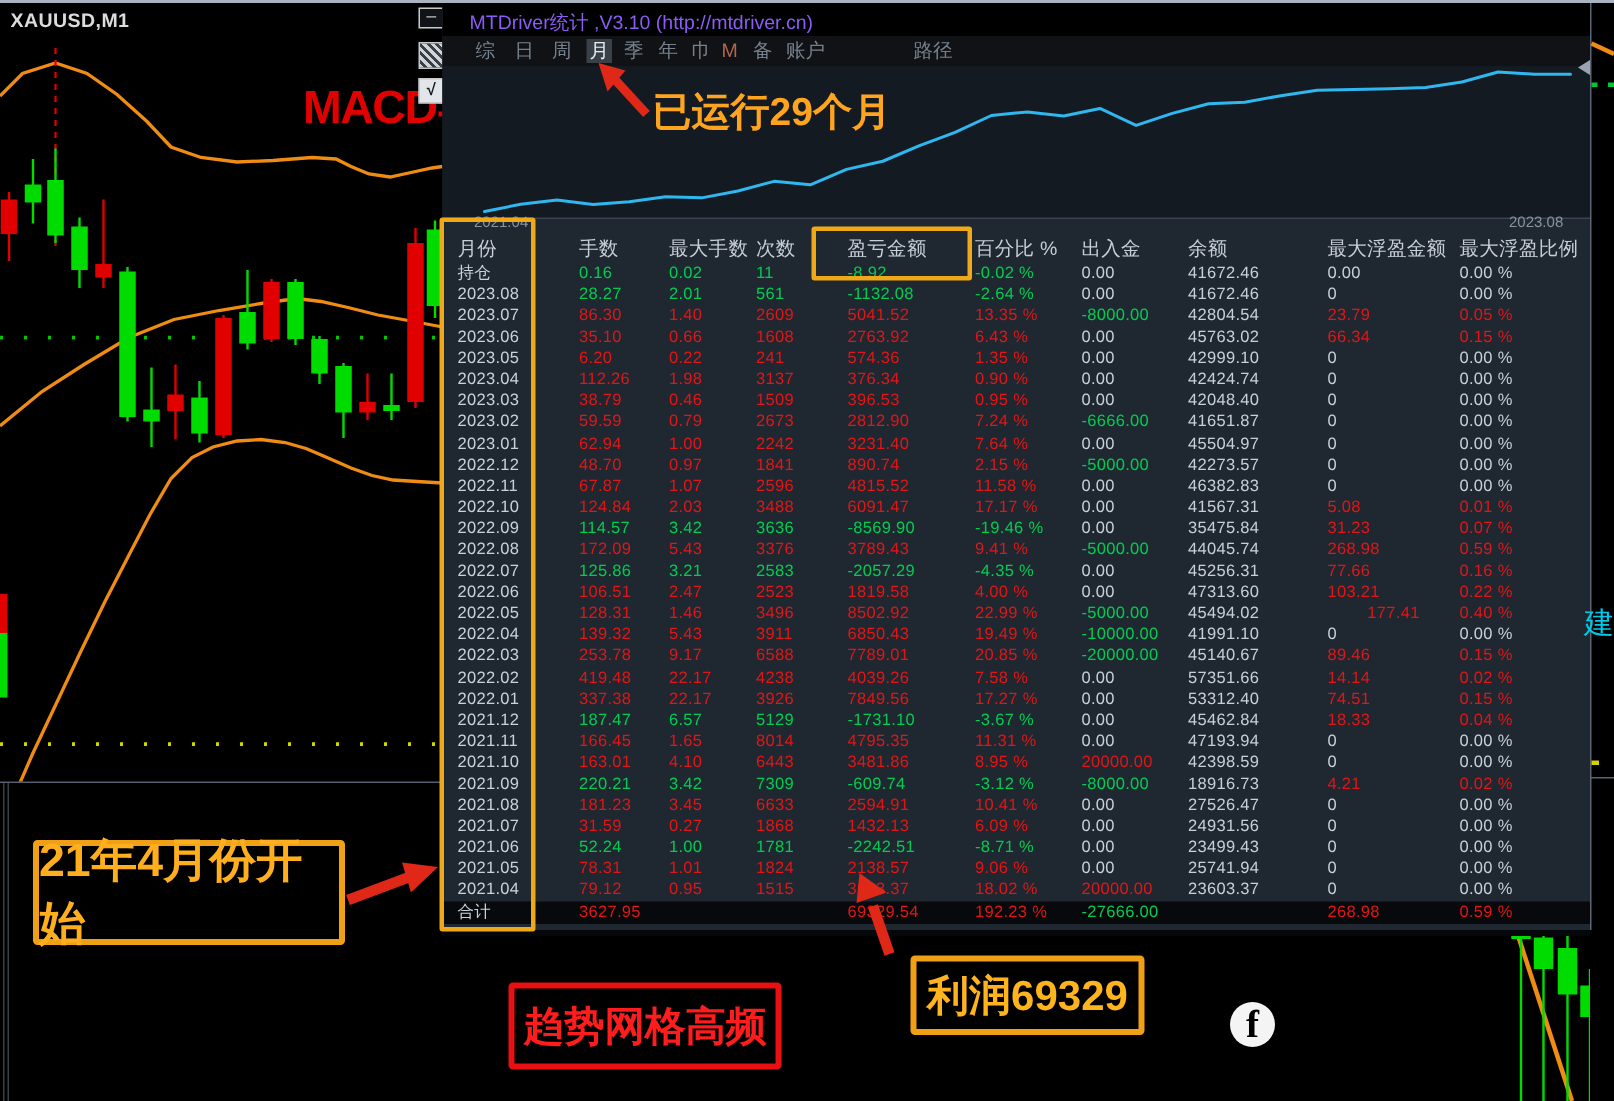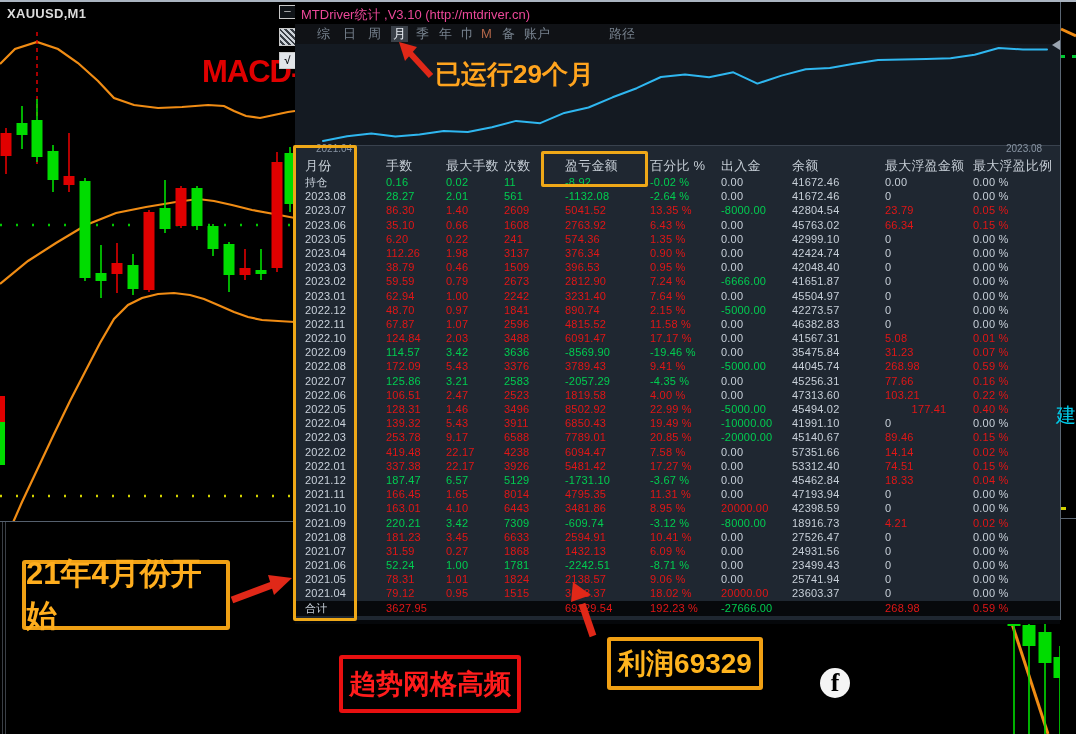--- a/index.html
+++ b/index.html
@@ -12,21 +12,21 @@
     border-bottom:1px solid #55606e;}
   #left-title{left:7px;top:4px;color:#dcdcdc;font-size:13px;font-weight:bold;letter-spacing:.3px;}
   #macd-label{left:202px;top:52px;color:#e00000;font-size:31px;font-weight:bold;white-space:nowrap;letter-spacing:-1px;}
   .winbtn{left:279px;width:15px;height:12px;border:1px solid #c8c8c8;background:#101418;color:#e8e8e8;
     font-size:9px;line-height:10px;text-align:center;}
   #btn-hatch{top:26px;height:16px;background:repeating-linear-gradient(45deg,#cfd4da 0 2px,#3a3f46 2px 4px);}
   #btn-check{top:50px;height:15px;background:#e2e5e9;color:#15181c;font-weight:bold;font-size:11px;line-height:14px;}
   
   #stats{left:295px;top:2px;width:765px;height:618px;background:#1f2731;z-index:3;border-bottom:4px solid #05070a;}
   #stats-titlebar{left:0;top:0;width:765px;height:22px;background:#000;}
-  #stats-title{left:6px;top:4px;color:#ec4899;font-size:13px;white-space:nowrap;}
+  #stats-title{left:18px;top:4px;color:#8b5cf6;font-size:13px;white-space:nowrap;}
   #menubar{left:0;top:22px;width:765px;height:20px;background:#101216;}
   .menu-item{position:absolute;top:2px;color:#76818d;font-size:13px;line-height:16px;padding:0 2px;}
   .menu-item.sel{background:#3a4048;color:#e8ecf2;}
   .menu-item.accent{color:#b2664a;}
   #equity-area{left:0;top:42px;width:765px;height:101px;background:#141a22;border-bottom:1px solid #39424e;}
   #runtime-note{left:140px;top:55px;color:#ffa41e;font-size:26px;font-weight:bold;white-space:nowrap;z-index:5;}
   .range-label{top:141px;color:#8894a2;font-size:10px;}
   
   #table{left:0;top:155px;width:765px;}
   .trow{display:grid;grid-template-columns:81px 60px 58px 61px 85px 71px 71px 93px 88px 1fr;
@@ -409,33 +409,33 @@
           <div class="tcell" style="color: rgb(0, 205, 80);">-20000.00</div>
           <div class="tcell" style="color: rgb(199, 207, 216);">45140.67</div>
           <div class="tcell" style="color: rgb(226, 22, 22);">89.46</div>
           <div class="tcell" style="color: rgb(226, 22, 22);">0.15 %</div>
         </div>
         <div class="trow ">
           <div class="tcell" style="color: rgb(201, 209, 219);">2022.02</div>
           <div class="tcell" style="color: rgb(226, 22, 22);">419.48</div>
           <div class="tcell" style="color: rgb(226, 22, 22);">22.17</div>
           <div class="tcell" style="color: rgb(226, 22, 22);">4238</div>
-          <div class="tcell" style="color: rgb(226, 22, 22);">6094.47</div>
+          <div class="tcell" style="color: rgb(226, 22, 22);">4039.26</div>
           <div class="tcell" style="color: rgb(226, 22, 22);">7.58 %</div>
           <div class="tcell" style="color: rgb(199, 207, 216);">0.00</div>
           <div class="tcell" style="color: rgb(199, 207, 216);">57351.66</div>
           <div class="tcell" style="color: rgb(226, 22, 22);">14.14</div>
           <div class="tcell" style="color: rgb(226, 22, 22);">0.02 %</div>
         </div>
         <div class="trow ">
           <div class="tcell" style="color: rgb(201, 209, 219);">2022.01</div>
           <div class="tcell" style="color: rgb(226, 22, 22);">337.38</div>
           <div class="tcell" style="color: rgb(226, 22, 22);">22.17</div>
           <div class="tcell" style="color: rgb(226, 22, 22);">3926</div>
-          <div class="tcell" style="color: rgb(226, 22, 22);">5481.42</div>
+          <div class="tcell" style="color: rgb(226, 22, 22);">7849.56</div>
           <div class="tcell" style="color: rgb(226, 22, 22);">17.27 %</div>
           <div class="tcell" style="color: rgb(199, 207, 216);">0.00</div>
           <div class="tcell" style="color: rgb(199, 207, 216);">53312.40</div>
           <div class="tcell" style="color: rgb(226, 22, 22);">74.51</div>
           <div class="tcell" style="color: rgb(226, 22, 22);">0.15 %</div>
         </div>
         <div class="trow ">
           <div class="tcell" style="color: rgb(201, 209, 219);">2021.12</div>
           <div class="tcell" style="color: rgb(0, 205, 80);">187.47</div>
           <div class="tcell" style="color: rgb(0, 205, 80);">6.57</div>

